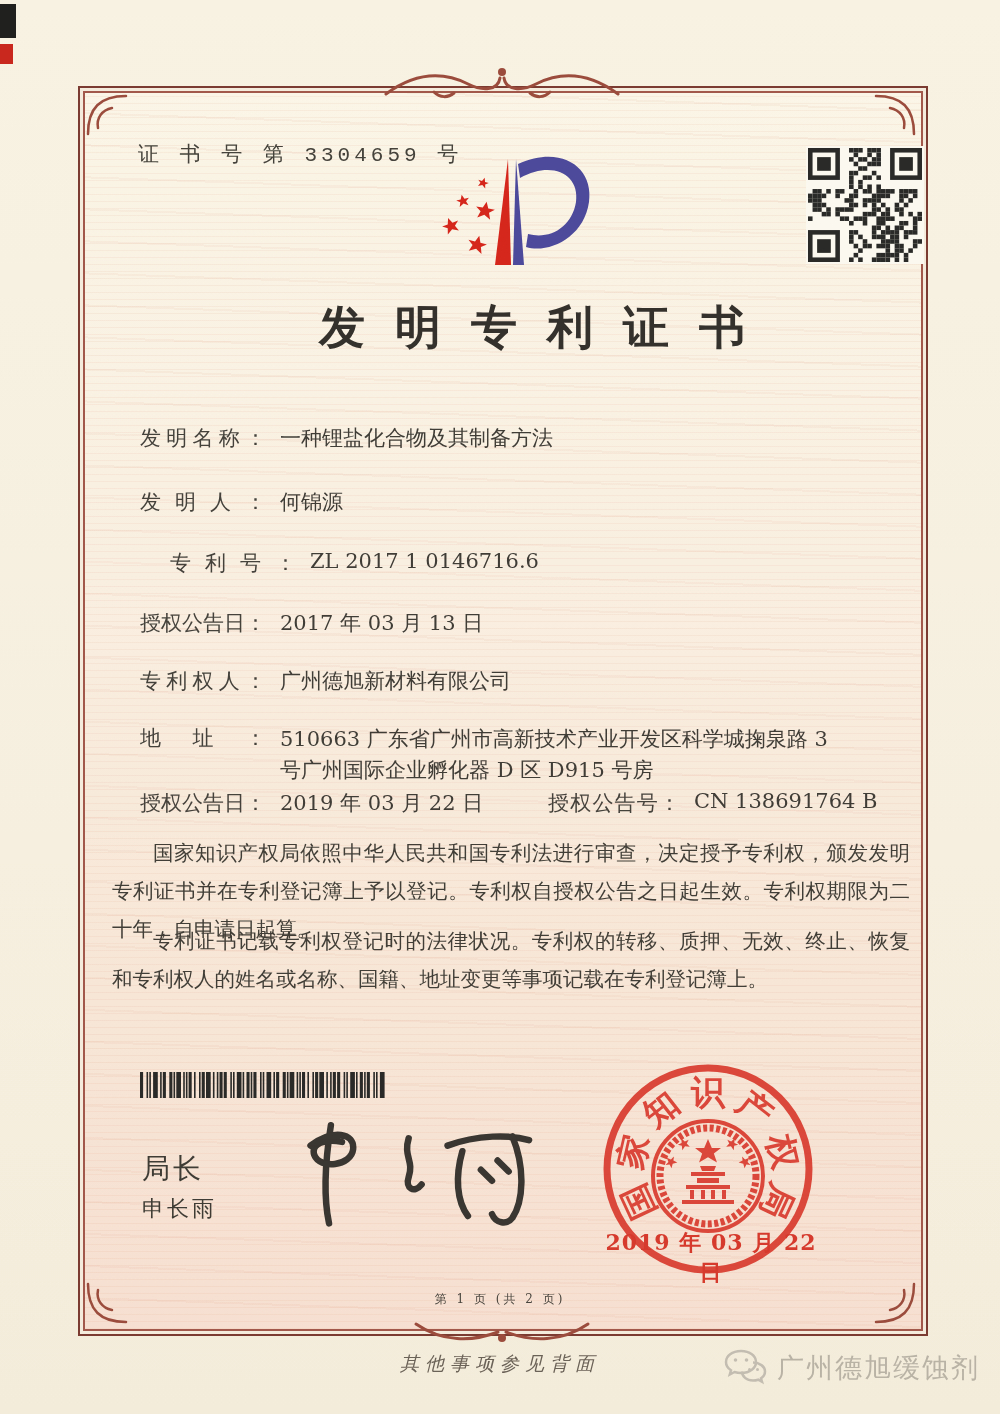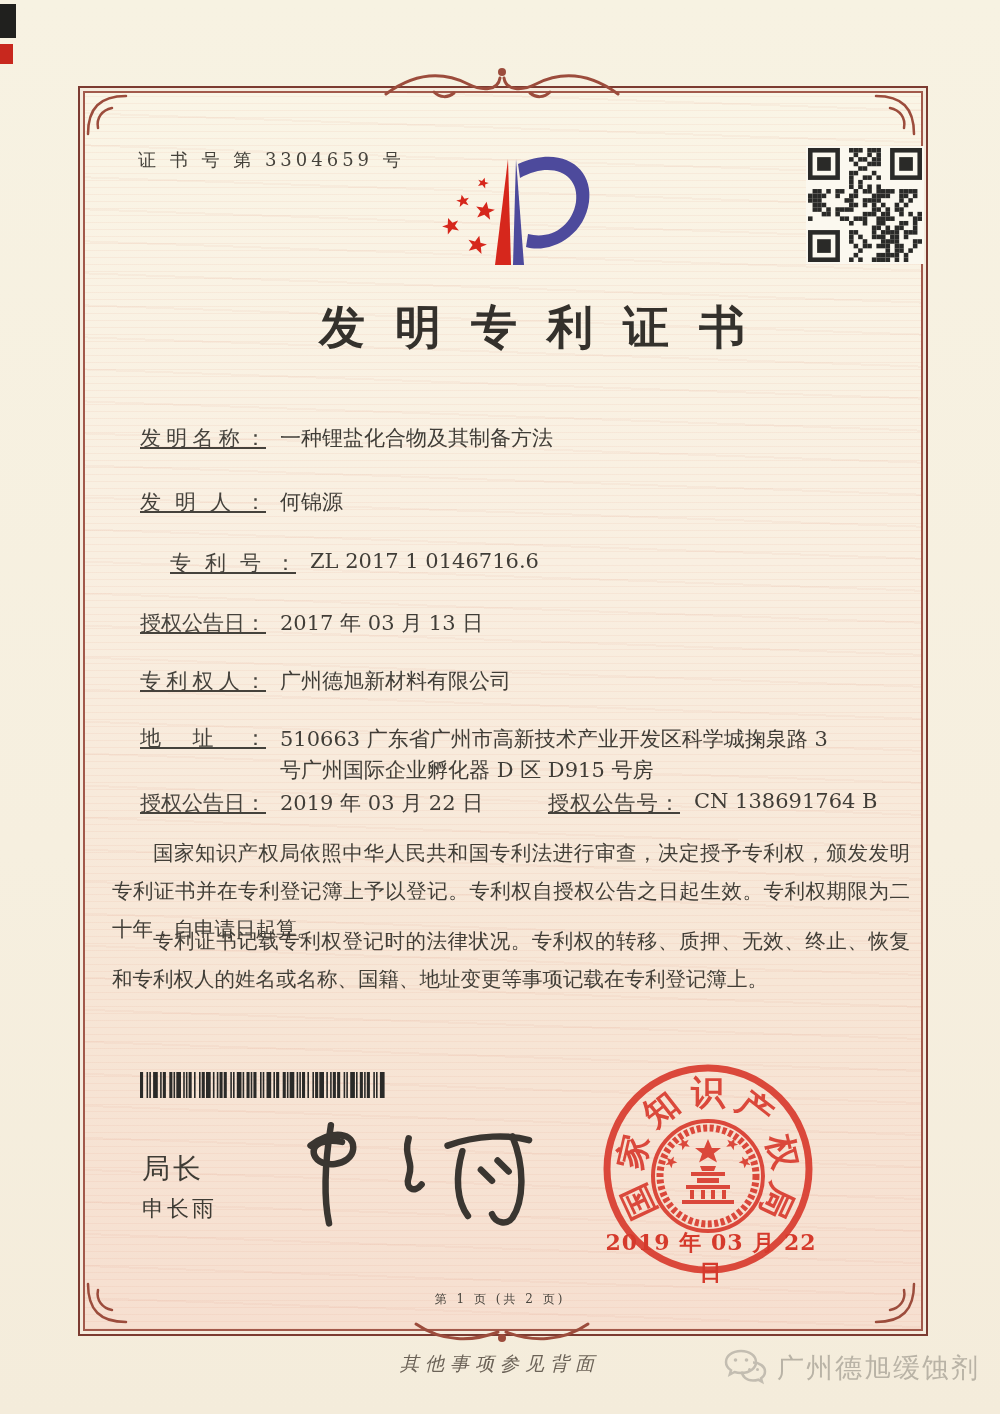--- a/index.html
+++ b/index.html
@@ -16,30 +16,30 @@
     box-shadow: inset 0 0 0 3px rgba(250,243,229,.95), inset 0 0 0 5px #a2594b;
     background:linear-gradient(180deg,#faf5e6 0%,#f9efe1 38%,#f7e6d6 72%,#f6dfd0 100%);}
   .frame::after{content:'';position:absolute;inset:5px;pointer-events:none;
     background:
       repeating-linear-gradient(0deg, rgba(223,148,122,0.10) 0px, rgba(223,148,122,0.10) 1px, transparent 1px, transparent 7px),
       repeating-linear-gradient(2deg, transparent 0px, transparent 30px, rgba(214,130,105,0.07) 30px, rgba(214,130,105,0.07) 32px);}
 
   .ornament{position:absolute;color:#9c4c3c;}
   svg{display:block;}
 
-  .cert-no{position:absolute;left:138px;top:148px;font-size:18px;letter-spacing:4px;color:#45423b;}
+  .cert-no{position:absolute;left:138px;top:140px;font-size:21px;letter-spacing:4px;color:#45423b;font-family:Liberation Mono, monospace;}
 
   .logo{position:absolute;left:430px;top:140px;}
   .qr{position:absolute;left:806px;top:146px;background:#fbf8ef;padding:2px;}
 
   .title{position:absolute;left:0;top:297px;width:100%;margin:0;text-align:center;
     font-size:46px;font-weight:700;letter-spacing:30px;text-indent:30px;color:#34312c;padding-left:32px;}
 
   .field-row{position:absolute;left:140px;font-size:21px;color:#45423c;white-space:nowrap;}
-  .f-label{display:inline-block;width:126px;text-align:justify;text-align-last:justify;vertical-align:top;text-decoration:underline;}
+  .f-label{display:inline-block;width:126px;text-align:justify;text-align-last:justify;vertical-align:top;}
   .f-value{display:inline-block;margin-left:14px;color:#403d37;}
   .addr-block{display:inline-block;vertical-align:top;margin-left:14px;width:610px;white-space:normal;line-height:31px;color:#403d37;}
   .grant-pair2{position:absolute;left:368px;top:0;white-space:nowrap;}
 
   .body-par{position:absolute;left:112px;width:798px;font-size:20.5px;line-height:38px;
     text-align:justify;text-indent:2em;color:#413e37;}
 
   .barcode{position:absolute;left:140px;top:1072px;}
 
   .signer-title{position:absolute;left:142px;top:1150px;font-size:28px;letter-spacing:3px;color:#3f3c35;}

